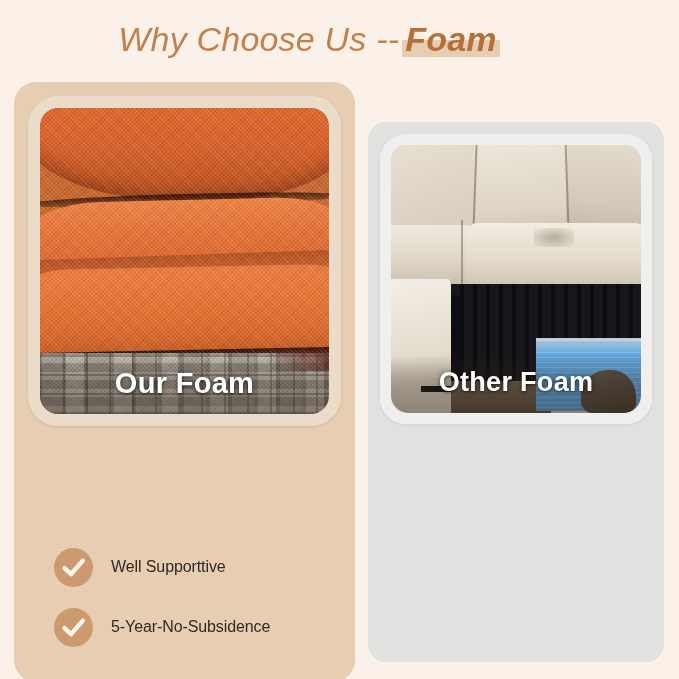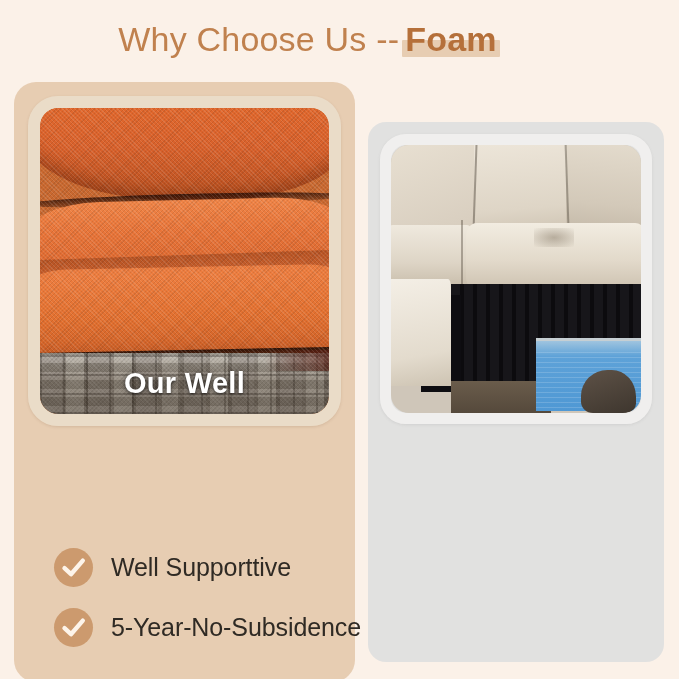--- a/index.html
+++ b/index.html
@@ -17,20 +17,21 @@
 
   
   #title-bar {
     position: absolute;
     left: 0;
     top: 20px;
     width: 615px;
     height: 50px;
     text-align: center;
     white-space: nowrap;
+    font-style: italic;
   }
   #title-main {
     font-size: 34px;
     font-weight: 400;
     color: #c0814e;
     letter-spacing: 0.2px;
     vertical-align: baseline;
   }
   #title-accent-wrap {
     position: relative;
@@ -318,21 +319,21 @@
     flex: 0 0 auto;
     width: 39px;
     height: 39px;
     border-radius: 50%;
     position: relative;
     margin-right: 18px;
   }
   .badge-check { background: #cc9a6e; }
   .badge svg { position: absolute; left: 0; top: 0; }
   .feature-label {
-    font-size: 25px;
+    font-size: 16px;
     color: #2f2a24;
     white-space: nowrap;
     letter-spacing: -0.1px;
   }
   #features-our .feature-row:nth-child(3) .feature-label { font-size: 24px; }
 </style>
 </head>
 <body>
 
 <div id="title-bar">
@@ -349,21 +350,21 @@
         <div id="our-seat-top"></div>
         <div id="our-seat-mid"></div>
         <div id="our-seat-front"></div>
         <div id="our-cushion-shadow"></div>
         <div id="our-wicker"></div>
         <div id="our-wicker-weave"></div>
         <div id="our-wicker-dark-right"></div>
         <div class="tex"></div>
       </div>
       <div id="caption-our" class="caption-bar">
-        <span class="caption-text">Our Well</span>
+        <span class="caption-text">Our Foam</span>
       </div>
     </div>
   </div>
 
   <div id="features-our" class="feature-list">
     <div class="feature-row">
       <span class="badge badge-check">
         <svg width="39" height="39" viewBox="0 0 39 39" aria-hidden="true">
           <path d="M10.5 20.2 L17 26.2 L28.8 12.6" fill="none" stroke="#fdf4ea" stroke-width="4.4" stroke-linecap="round" stroke-linejoin="round"></path>
         </svg>
@@ -397,16 +398,19 @@
         <div id="other-seat-shadowline"></div>
         <div id="other-stain"></div>
         <div id="other-base-dark"></div>
         <div id="other-base-dark-left"></div>
         <div id="other-side-cushion"></div>
         <div id="other-ground"></div>
         <div id="other-pool"></div>
         <div id="other-pool-ripple"></div>
         <div id="other-rock"></div>
       </div>
+      <div id="caption-other" class="caption-bar">
+        <span class="caption-text">Other Foam</span>
+      </div>
     </div>
   </div>
 
 </div>
 
 </body></html>

